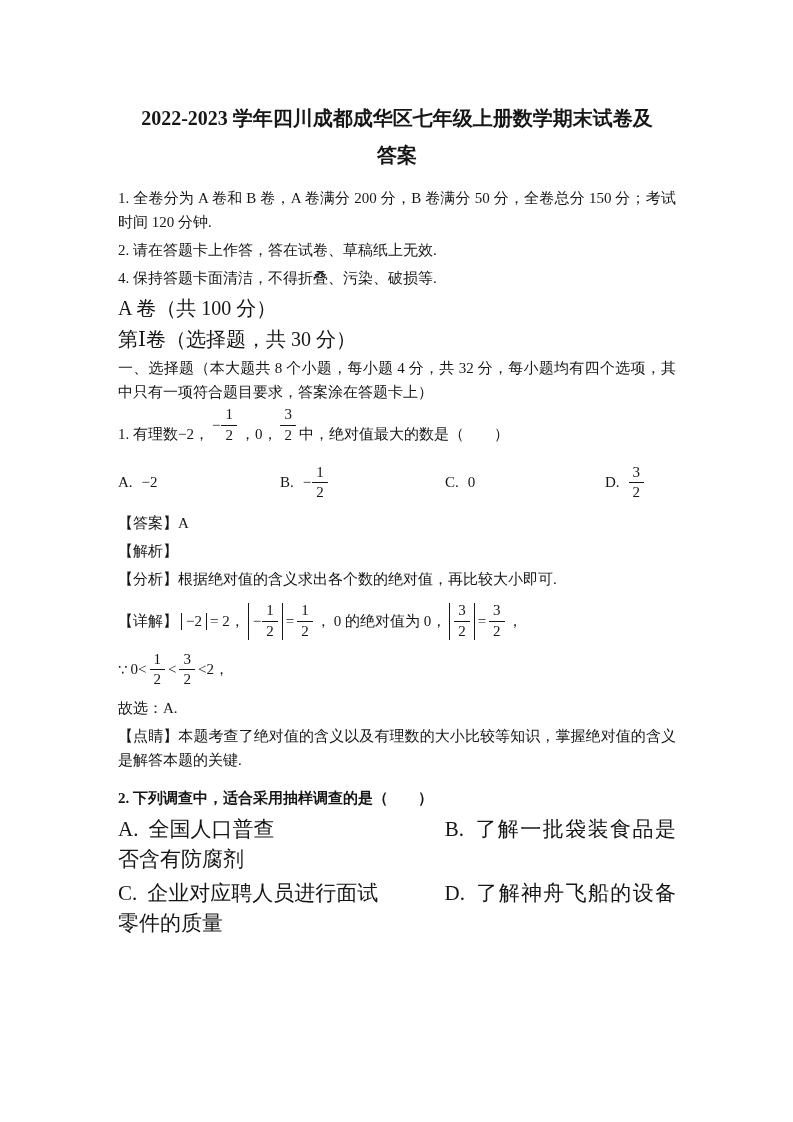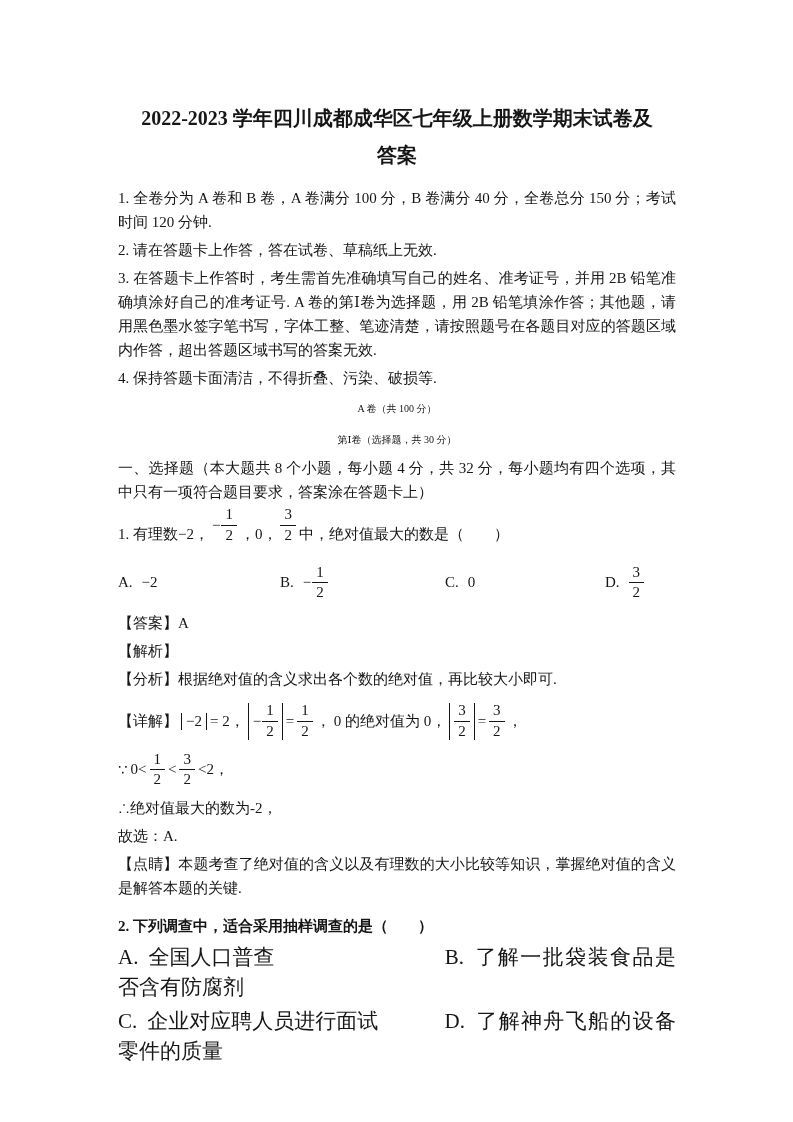--- a/index.html
+++ b/index.html
@@ -30,23 +30,22 @@
   }
   .title .tline { display: block; white-space: nowrap; }
   p.note {
     margin: 0 0 4px 0;
     font-size: 15px;
     line-height: 24px;
     text-align: justify;
   }
   p.center {
     margin: 6px 0 4px 0;
-    font-size: 10px;
+    font-size: 20px;
     line-height: 25px;
-    text-align: center;
     font-weight: 400;
   }
   
   .mathline {
     display: flex;
     align-items: center;
     font-size: 15px;
     margin: 10px 0 8px 0;
     column-gap: 3px;
     flex-wrap: wrap;
@@ -117,23 +116,22 @@
 </head>
 <body>
 
 <div class="page">
 
   <h1 class="title">
     <span class="tline">2022-2023 学年四川成都成华区七年级上册数学期末试卷及</span>
     <span class="tline">答案</span>
   </h1>
 
-  <p class="note">1. 全卷分为 A 卷和 B 卷，A 卷满分 100 分，B 卷满分 40 分，全卷总分 150 分；考试时间 120 分钟.</p>
+  <p class="note">1. 全卷分为 A 卷和 B 卷，A 卷满分 200 分，B 卷满分 50 分，全卷总分 150 分；考试时间 120 分钟.</p>
   <p class="note">2. 请在答题卡上作答，答在试卷、草稿纸上无效.</p>
-  <p class="note">3. 在答题卡上作答时，考生需首先准确填写自己的姓名、准考证号，并用 2B 铅笔准确填涂好自己的准考证号. A 卷的第Ⅰ卷为选择题，用 2B 铅笔填涂作答；其他题，请用黑色墨水签字笔书写，字体工整、笔迹清楚，请按照题号在各题目对应的答题区域内作答，超出答题区域书写的答案无效.</p>
   <p class="note">4. 保持答题卡面清洁，不得折叠、污染、破损等.</p>
 
   <p class="center gap-top">A 卷（共 100 分）</p>
   <p class="center">第Ⅰ卷（选择题，共 30 分）</p>
   <p class="note">一、选择题（本大题共 8 个小题，每小题 4 分，共 32 分，每小题均有四个选项，其中只有一项符合题目要求，答案涂在答题卡上）</p>
 
   <div class="mathline gap-top">
     <span>1. 有理数−2，</span>
     <span class="sfrac raise">
       <span>−</span>
@@ -232,21 +230,20 @@
       <span class="fd">2</span>
     </span>
     <span>&lt;</span>
     <span class="frac">
       <span class="fn">3</span>
       <span class="fd">2</span>
     </span>
     <span>&lt;2，</span>
   </div>
 
-  <p class="note tight">∴绝对值最大的数为-2，</p>
   <p class="note tight" style="">故选：A.</p>
 
   <p class="note" style="margin-top:4px;">
     <span>【点睛】</span><span>本题考查了绝对值的含义以及有理数的大小比较等知识，掌握绝对值的含义是解答本题的关键.</span>
   </p>
 
   <p class="note" style="margin-top:14px;font-weight:bold;">2. 下列调查中，适合采用抽样调查的是（　　）</p>
 
   <p class="optwrap">
     <span class="optcol">

